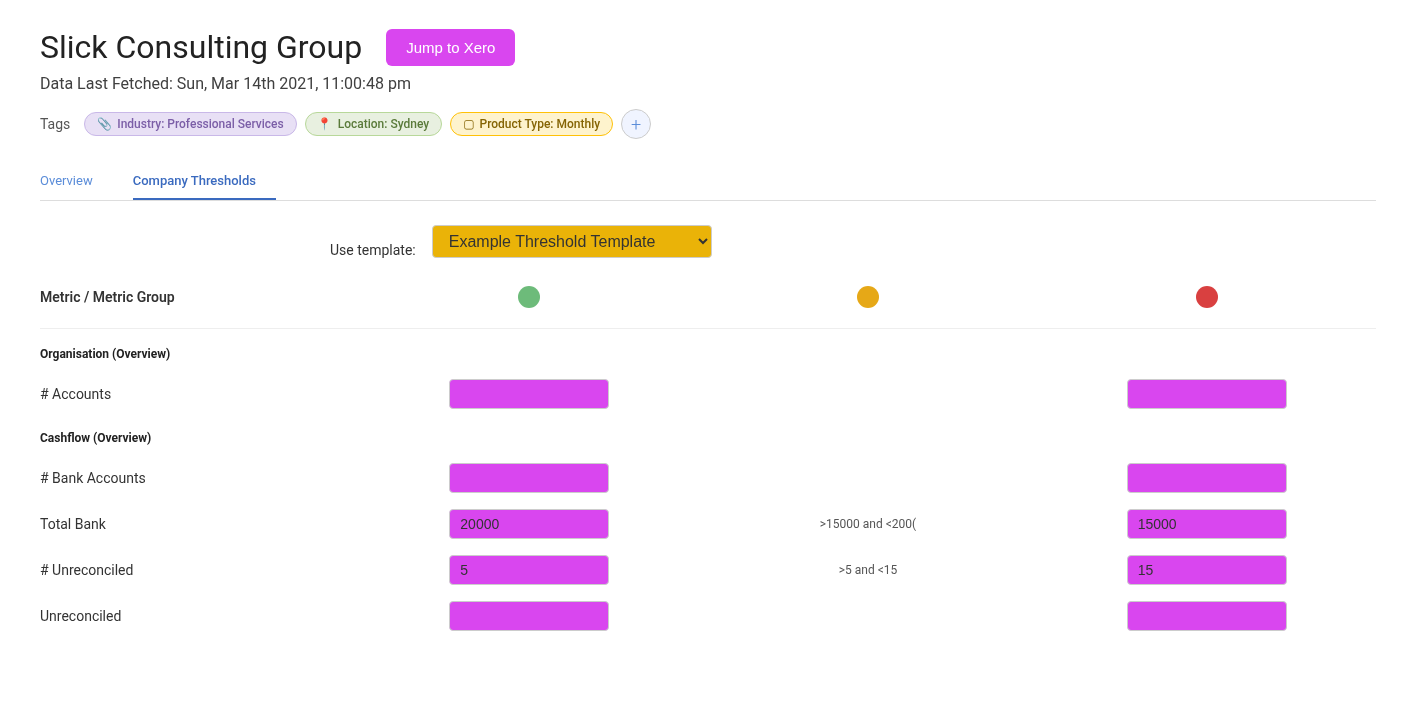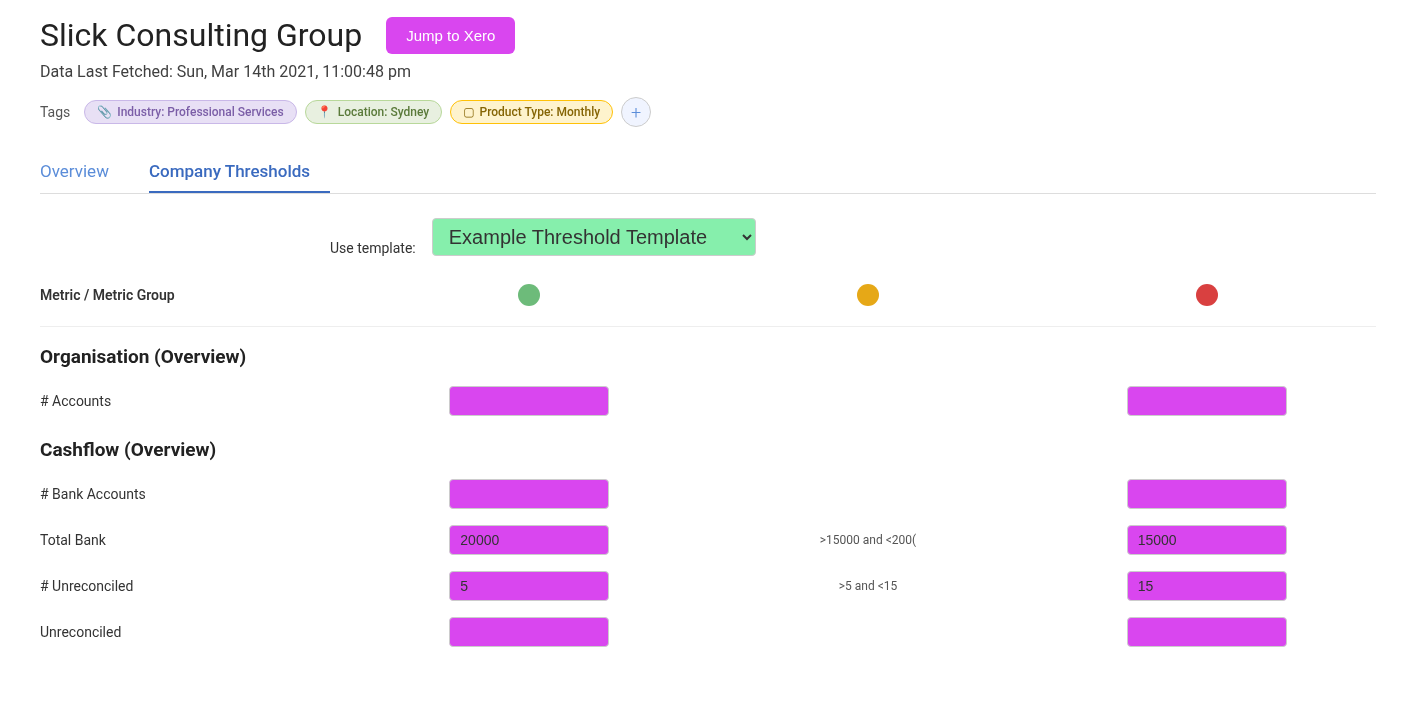--- a/index.html
+++ b/index.html
@@ -3,21 +3,21 @@
   <meta charset="utf-8">
   <style>
     * { box-sizing: border-box; margin: 0; padding: 0; }
     body {
       font-family: -apple-system, BlinkMacSystemFont, 'Segoe UI', Roboto, sans-serif;
       background: #fff;
       color: #333;
       font-size: 14px;
     }
     .page-container {
-      padding: 16px 40px;
+      padding: 28px 40px;
       max-width: 1416px;
     }
     .header-row {
       display: flex;
       align-items: center;
       gap: 24px;
       margin-bottom: 8px;
     }
     .company-title {
       font-size: 32px;
@@ -90,21 +90,21 @@
       font-weight: 300;
     }
     .tabs-row {
       display: flex;
       gap: 0;
       border-bottom: 1px solid #ddd;
       margin-bottom: 0;
     }
     .tab {
       padding: 10px 20px 10px 0;
-      font-size: 17px;
+      font-size: 13px;
       cursor: pointer;
       color: #5b8dd9;
       border-bottom: 2px solid transparent;
       margin-right: 20px;
       text-decoration: none;
     }
     .tab.active {
       border-bottom: 2px solid #3a6abf;
       color: #3a6abf;
       font-weight: 500;
@@ -120,22 +120,22 @@
       padding-left: 290px;
     }
     .template-label {
       font-size: 14px;
       color: #333;
     }
     .template-select {
       border: 1px solid #ccc;
       border-radius: 4px;
       padding: 6px 30px 6px 12px;
-      font-size: 20px;
-      background: #86efac;
+      font-size: 16px;
+      background: #eab308;
       appearance: auto;
       min-width: 280px;
       color: #333;
     }
     .header-row-table {
       display: flex;
       align-items: center;
       padding-bottom: 10px;
       margin-bottom: 10px;
     }
@@ -155,21 +155,21 @@
     .dot-yellow { background: #e6a817; }
     .dot-red { background: #d94040; }
     .color-col {
       flex: 1;
       display: flex;
       justify-content: center;
       align-items: center;
     }
     .section-header {
       font-weight: 700;
-      font-size: 19px;
+      font-size: 12px;
       color: #222;
       padding: 14px 0 10px 0;
     }
     .metric-row {
       display: flex;
       align-items: center;
       padding: 8px 0;
     }
     .metric-name {
       width: 320px;

